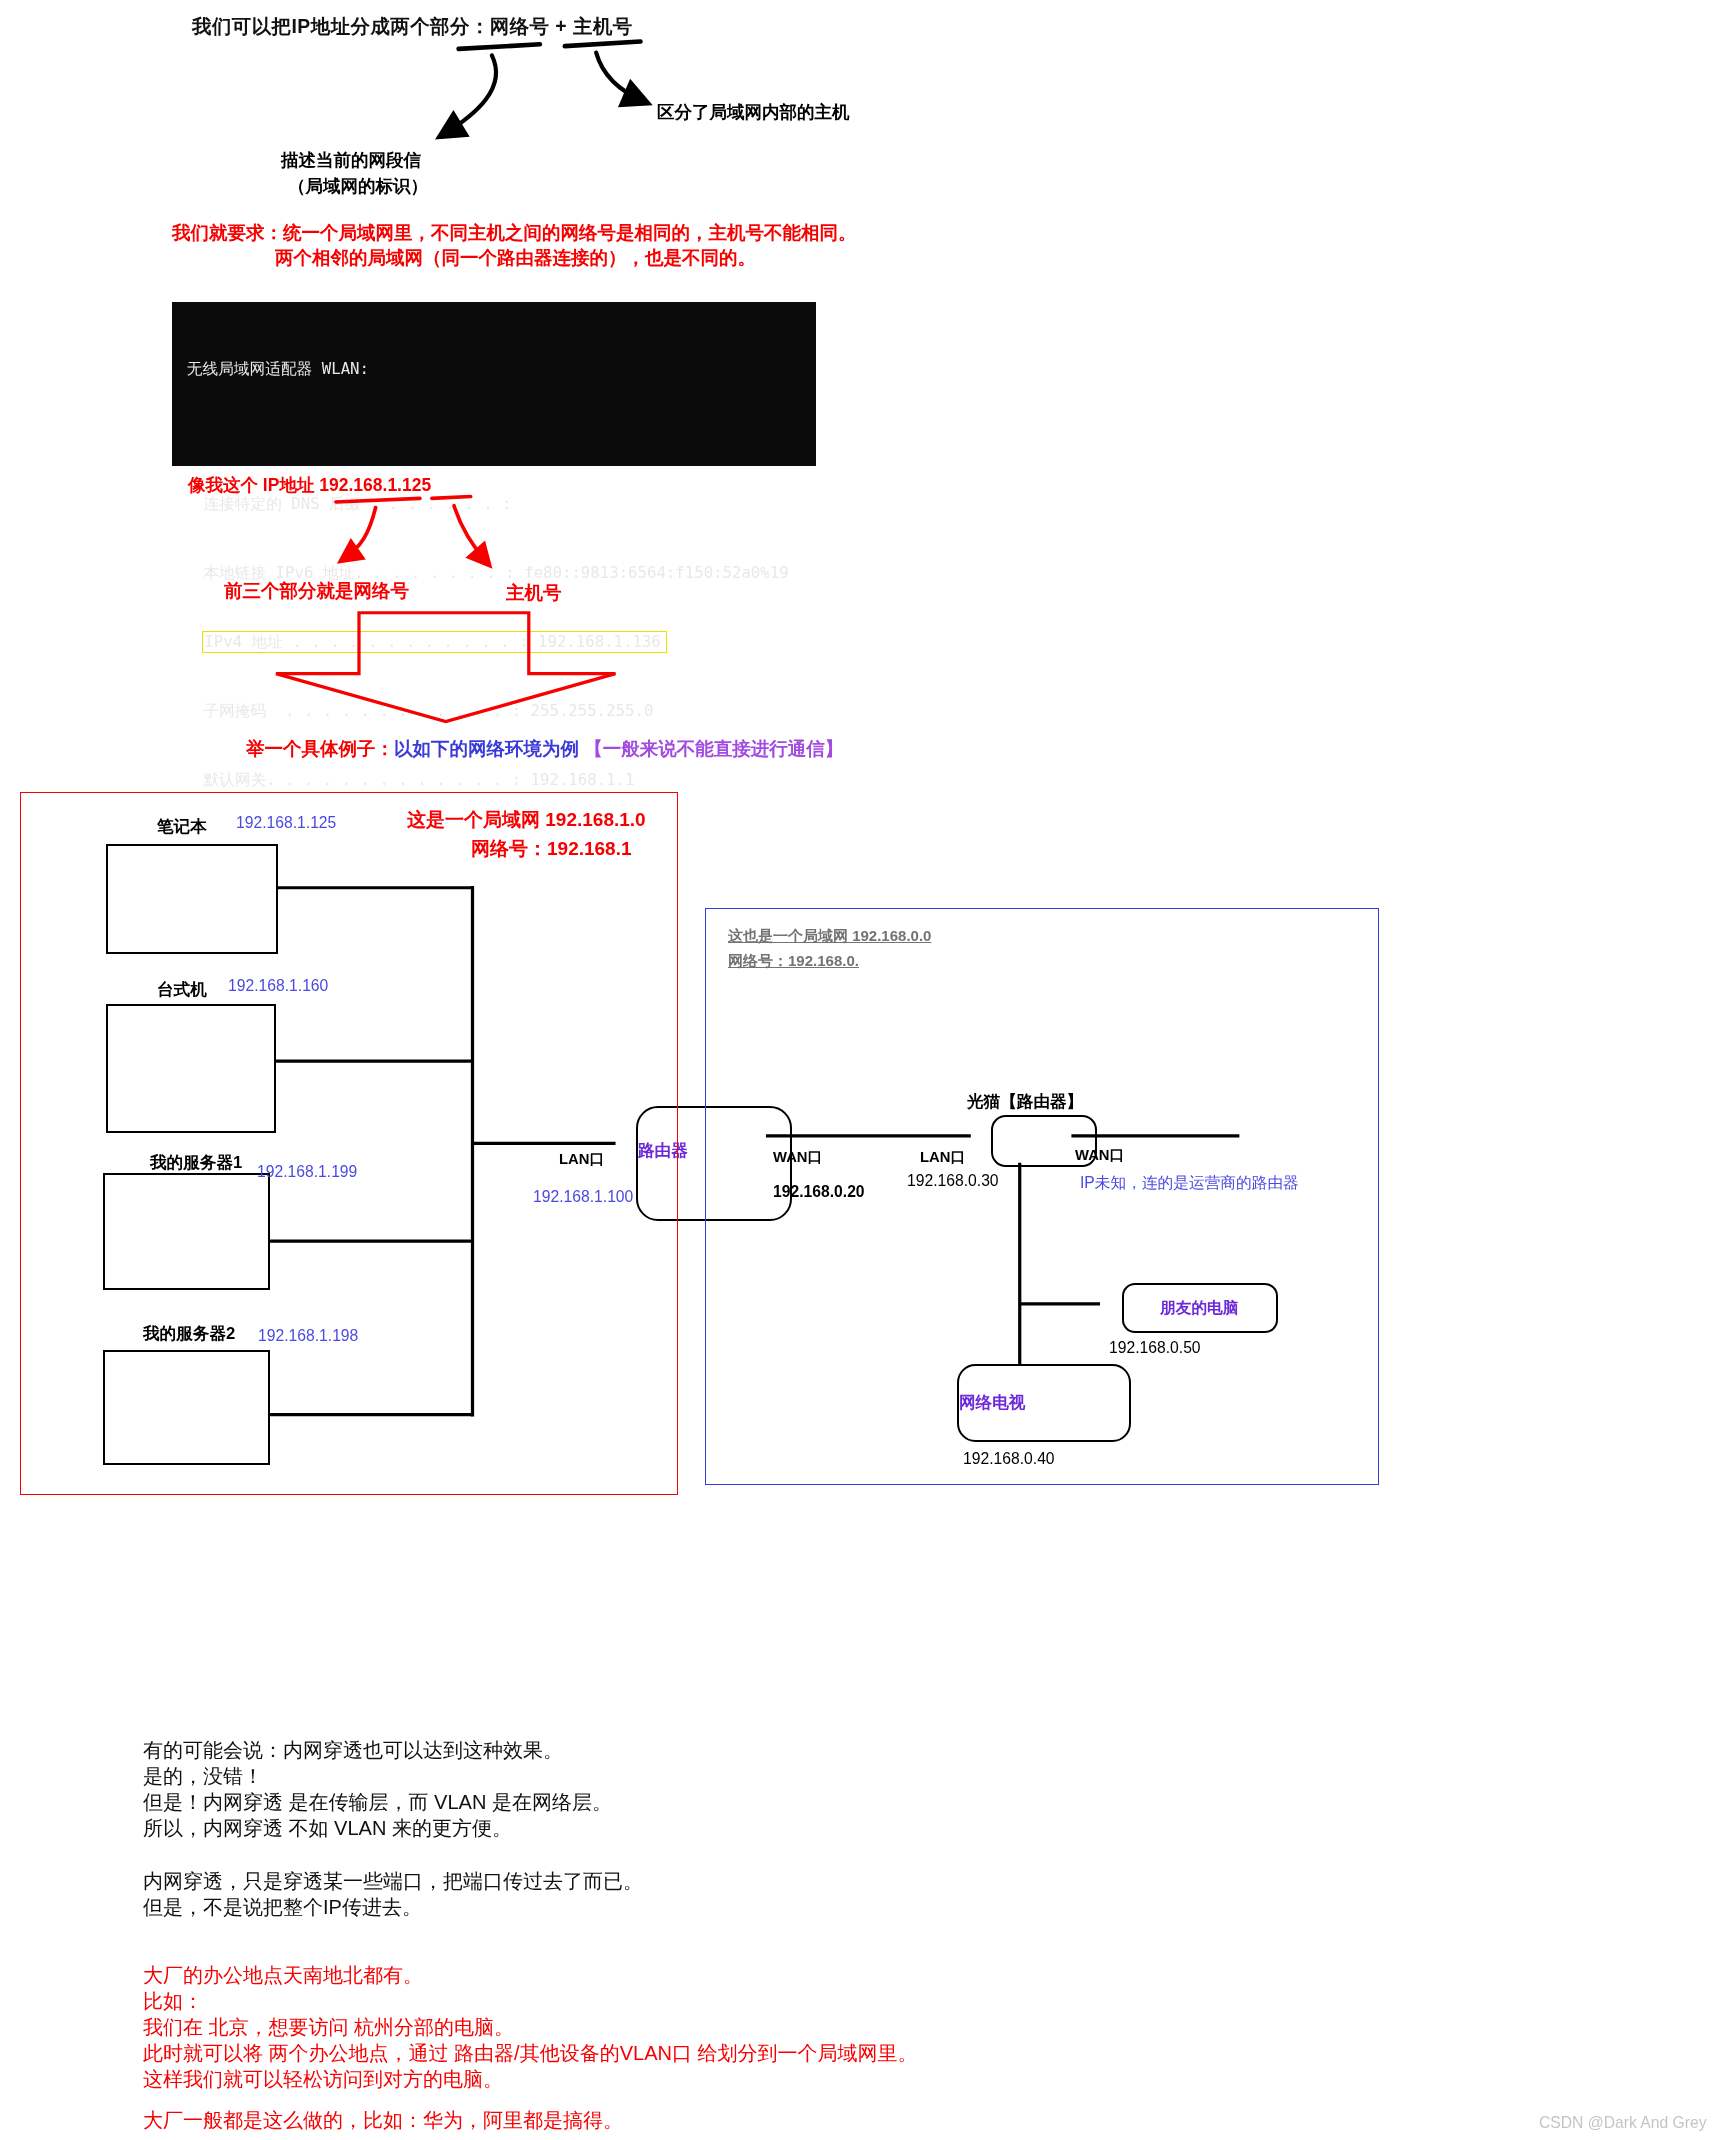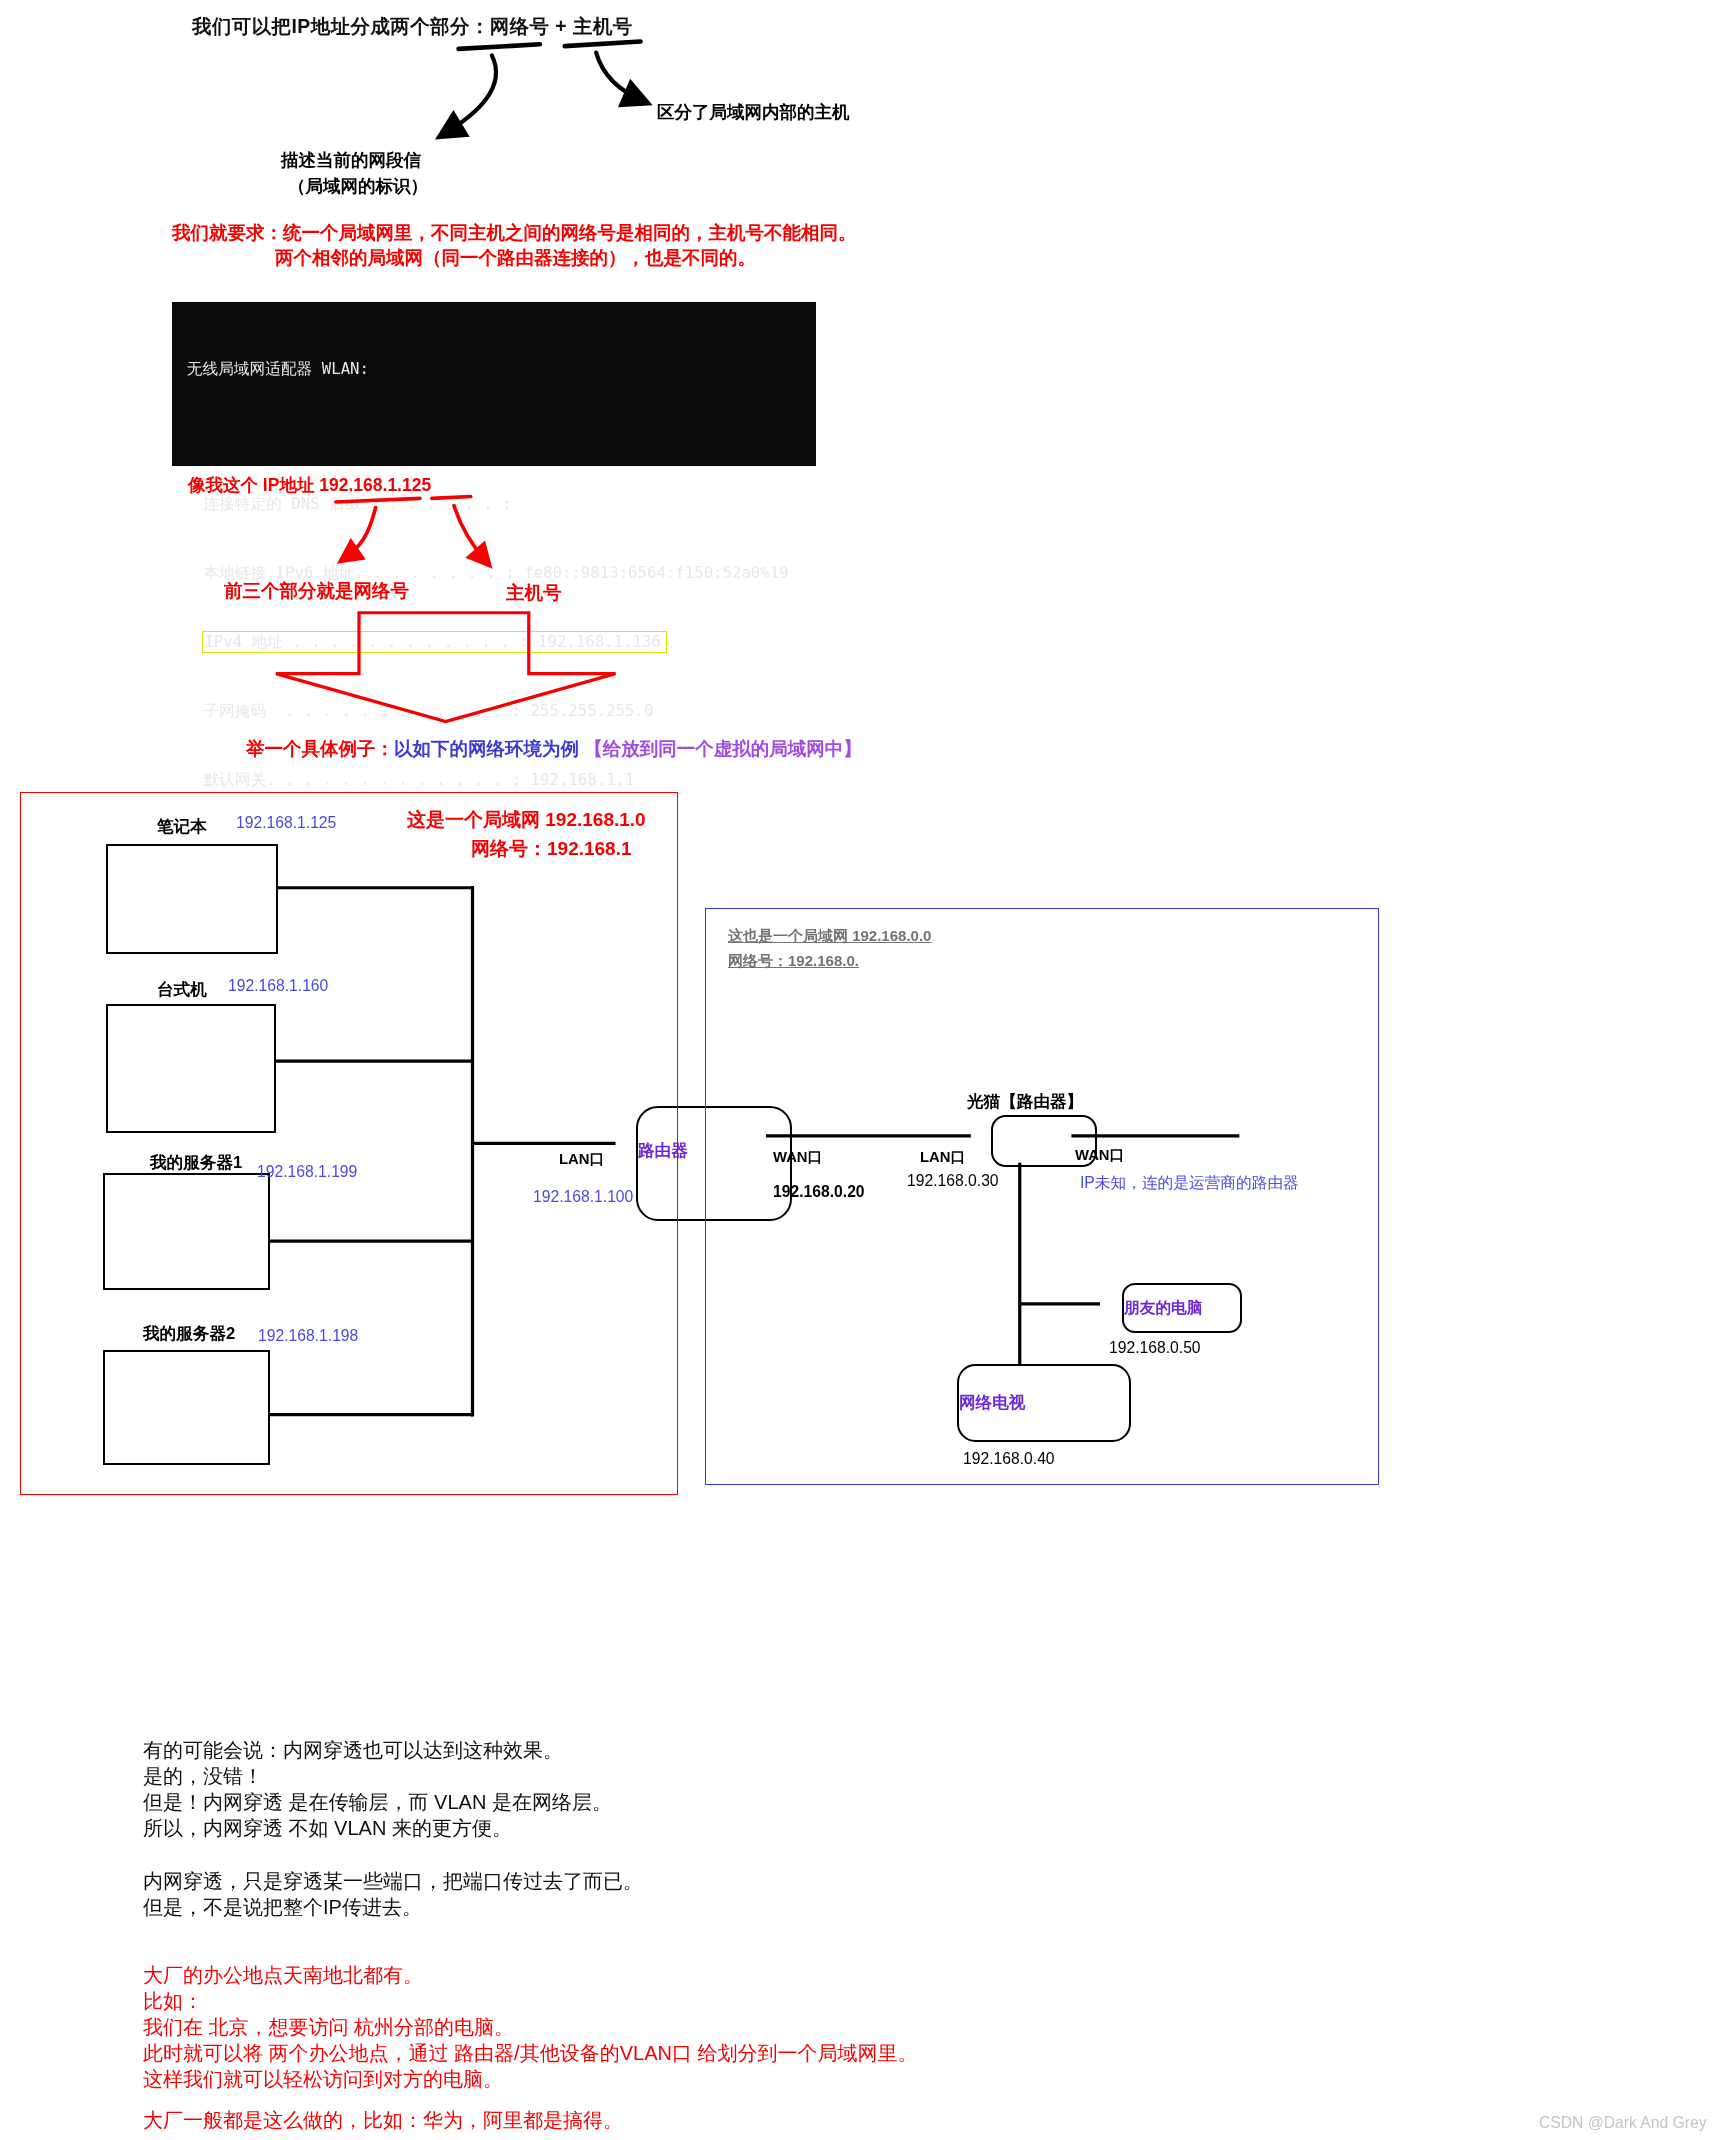--- a/index.html
+++ b/index.html
@@ -120,21 +120,21 @@
     <div class="ind">默认网关. . . . . . . . . . . . . : 192.168.1.1</div>
   </div>
 
   <div class="abs ip-line">
     <span>像我这个  IP地址 </span><span>192.168.1.125</span>
   </div>
   <div class="abs lbl-red" style="left:224px;top:578px;">前三个部分就是网络号</div>
   <div class="abs lbl-red" style="left:506px;top:580px;">主机号</div>
 
   <div class="abs example-line">
-    <span class="t-red">举一个具体例子：</span><span class="t-blue">以如下的网络环境为例 </span><span class="t-purple">【给放到同一个虚拟的局域网中】</span>
+    <span class="t-red">举一个具体例子：</span><span class="t-blue">以如下的网络环境为例 </span><span class="t-purple">【一般来说不能直接进行通信】</span>
   </div>
 
   <div class="abs lan-red"></div>
   <div class="abs red-note" style="left:407px;top:807px;">这是一个局域网 192.168.1.0</div>
   <div class="abs red-note" style="left:471px;top:836px;">网络号：192.168.1</div>
 
   <div class="abs dev-label" style="left:157px;top:816px;">笔记本</div>
   <div class="abs ip-blue" style="left:236px;top:814px;">192.168.1.125</div>
   <div class="abs dev-box" style="left:106px;top:844px;width:168px;height:106px;"></div>
 
@@ -162,21 +162,21 @@
   <div class="abs blue-note" style="left:728px;top:927px;">这也是一个局域网 192.168.0.0</div>
   <div class="abs blue-note" style="left:728px;top:952px;">网络号：192.168.0.</div>
 
   <div class="abs dev-label" style="left:967px;top:1091px;">光猫【路由器】</div>
   <div class="abs round-box" style="left:969px;top:1115px;width:102px;height:48px;border-radius:14.8px;"></div>
   <div class="abs port-label" style="left:920px;top:1148px;">LAN口</div>
   <div class="abs ip-black" style="left:907px;top:1172px;font-weight:400;">192.168.0.30</div>
   <div class="abs port-label" style="left:1075px;top:1146px;">WAN口</div>
   <div class="abs ip-blue" style="left:1080px;top:1173px;">IP未知，连的是运营商的路由器</div>
 
-  <div class="abs round-box" style="left:1100px;top:1283px;width:116px;height:46px;border-radius:13px;font-size:15.7px;">
+  <div class="abs round-box" style="left:1100px;top:1283px;width:116px;height:46px;border-radius:13px;font-size:15.7px;padding-left:36px;">
     <span>朋友的电脑</span>
   </div>
   <div class="abs ip-black" style="left:1109px;top:1339px;font-weight:400;">192.168.0.50</div>
 
   <div class="abs round-box" style="left:935px;top:1364px;width:170px;height:74px;border-radius:18.5px;">
     <span>网络电视</span>
   </div>
   <div class="abs ip-black" style="left:963px;top:1450px;font-weight:400;">192.168.0.40</div>
 
 

